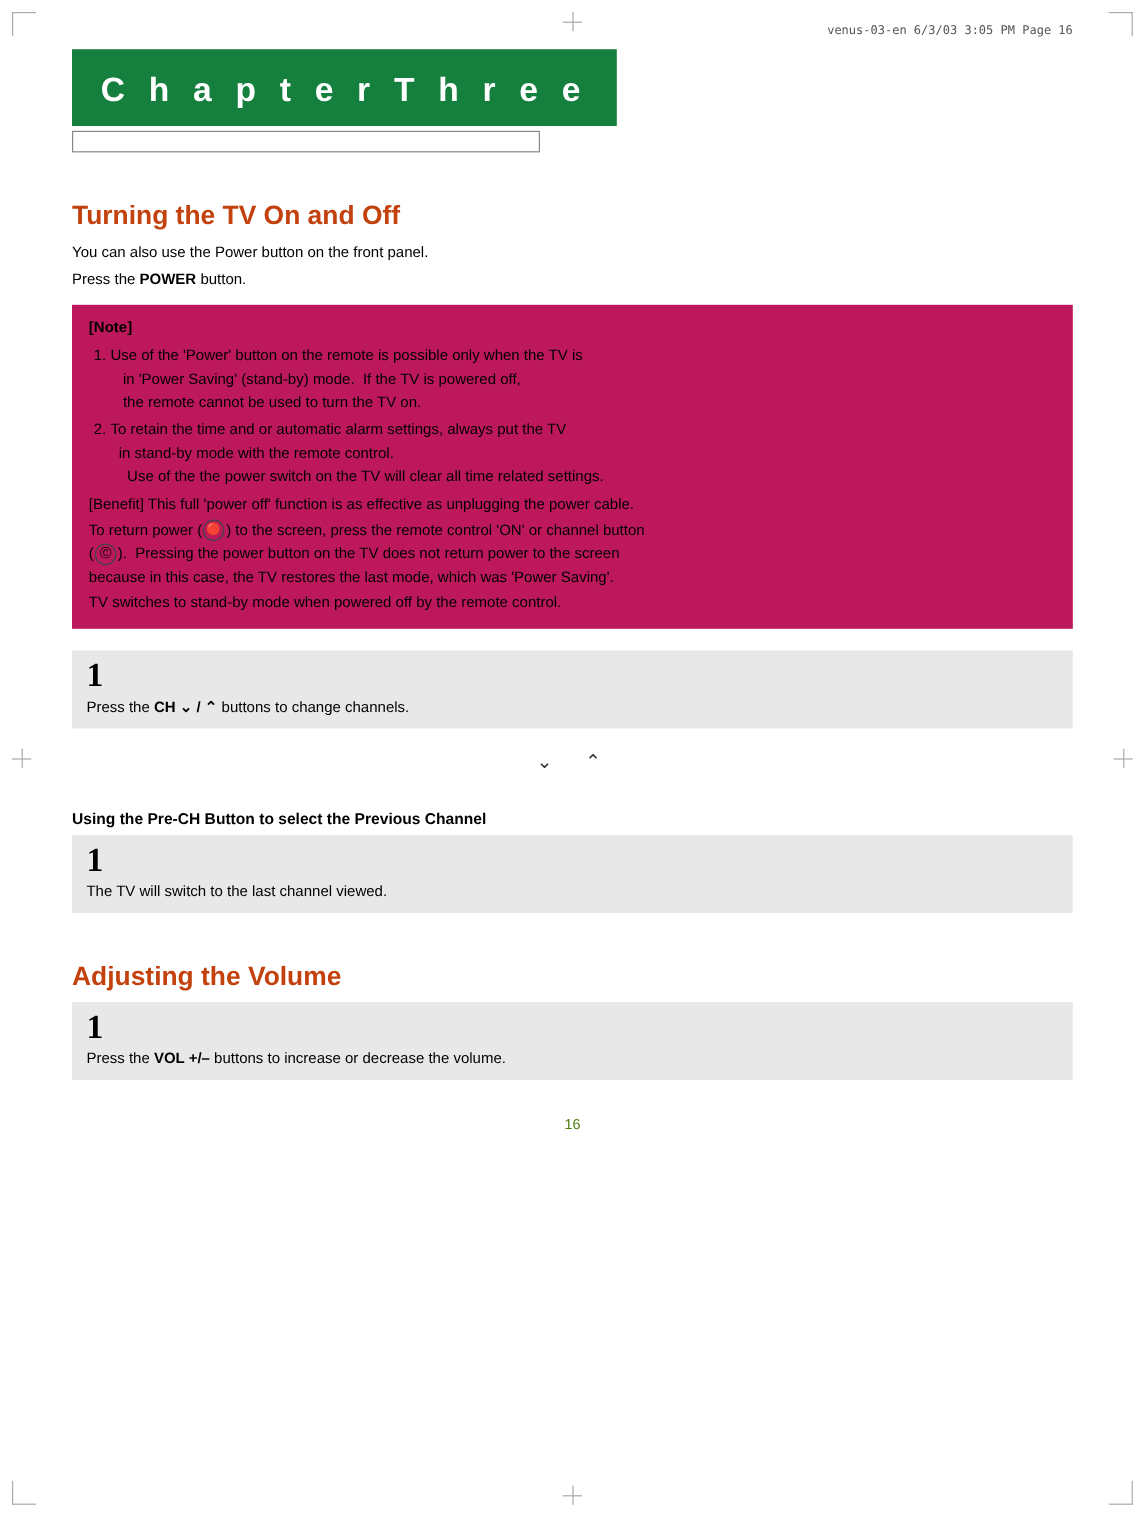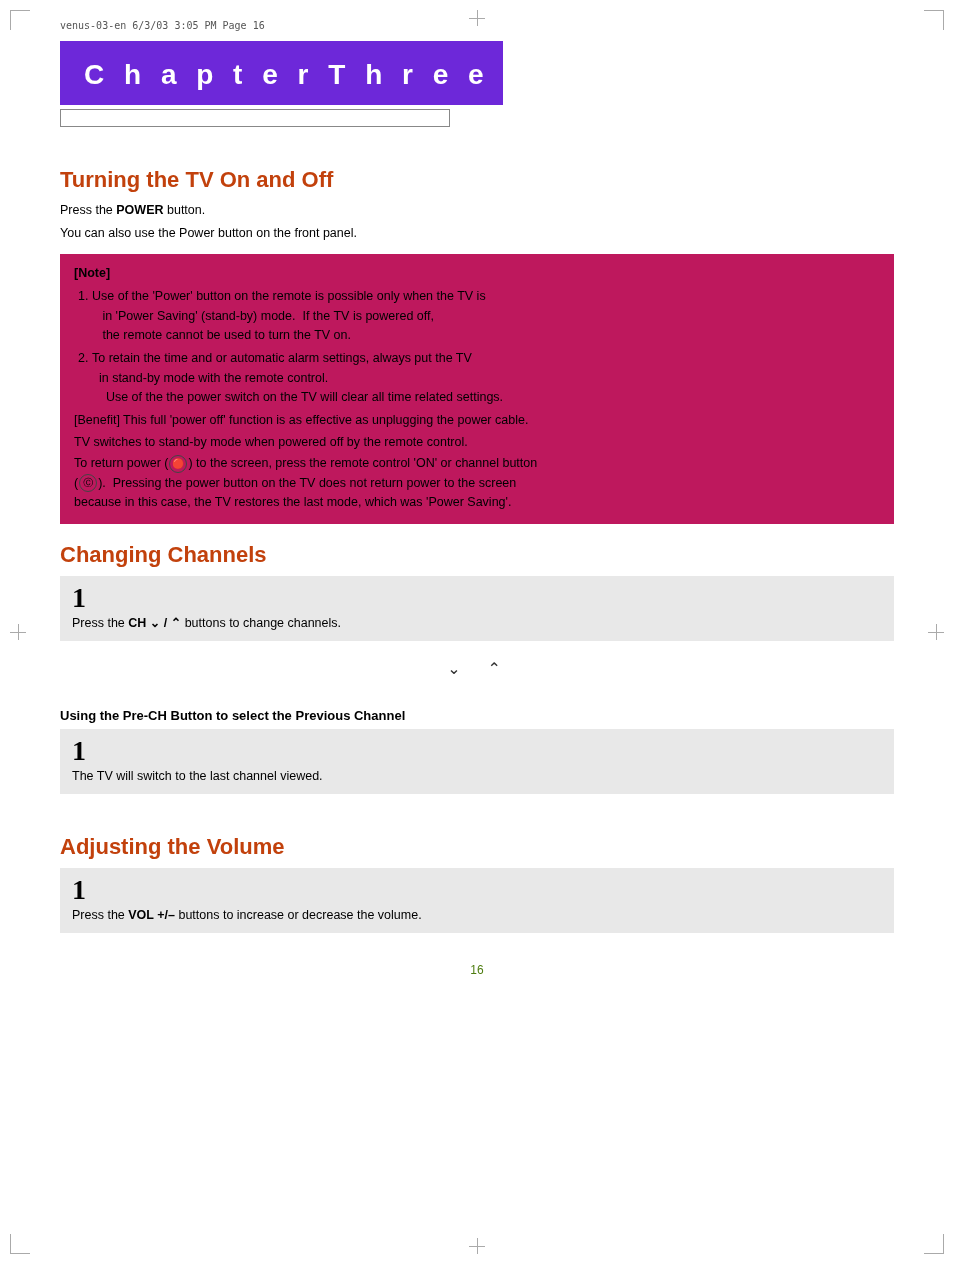--- a/index.html
+++ b/index.html
@@ -20,20 +20,21 @@
       padding: 20px 60px 40px 60px;
       position: relative;
     }
 
     
     .file-info {
       font-size: 10px;
       color: #555;
       margin-bottom: 10px;
       font-family: monospace;
+      text-align: right;
     }
 
     
     .corner-mark {
       position: absolute;
       width: 20px;
       height: 20px;
     }
     .corner-mark.top-left { top: 10px; left: 10px; border-top: 1px solid #aaa; border-left: 1px solid #aaa; }
     .corner-mark.top-right { top: 10px; right: 10px; border-top: 1px solid #aaa; border-right: 1px solid #aaa; }
@@ -64,23 +65,23 @@
       height: 1px;
       background: #aaa;
     }
     .crosshair.top-center { top: 10px; left: 50%; transform: translateX(-50%); }
     .crosshair.bottom-center { bottom: 10px; left: 50%; transform: translateX(-50%); }
     .crosshair.left-center { top: 50%; left: 10px; transform: translateY(-50%); }
     .crosshair.right-center { top: 50%; right: 10px; transform: translateY(-50%); }
 
     
     .chapter-header {
-      background: #6d28d9;
+      background: #15803d;
       color: #fff;
-      padding: 18px 13px 14px 24px;
+      padding: 18px 24px 14px 24px;
       display: inline-block;
       margin-bottom: 4px;
       min-width: 390px;
     }
     .chapter-header h1 {
       font-size: 28px;
       font-weight: bold;
       letter-spacing: 6px;
       font-family: Arial, Helvetica, sans-serif;
     }
@@ -208,47 +209,46 @@
 
   
   <div class="chapter-header">
     <h1>C h a p t e r   T h r e e</h1>
   </div>
   <div class="chapter-underline"></div>
 
   
   <div>
     <div class="section-title">Turning the TV On and Off</div>
+    <div class="body-text">You can also use the Power button on the front panel.</div>
     <div class="body-text">Press the <b>POWER</b> button.</div>
-    <div class="body-text">You can also use the Power button on the front panel.</div>
 
     <div class="note-box">
       <div class="note-label">[Note]</div>
       <ol>
         <li>Use of the 'Power' button on the remote is possible only when the TV is<br>
           &nbsp;&nbsp;&nbsp;in 'Power Saving' (stand-by) mode.&nbsp; If the TV is powered off,<br>
           &nbsp;&nbsp;&nbsp;the remote cannot be used to turn the TV on.
         </li>
         <li>To retain the time and or automatic alarm settings, always put the TV<br>
           &nbsp;&nbsp;in stand-by mode with the remote control.<br>
           &nbsp;&nbsp;&nbsp;&nbsp;Use of the the power switch on the TV will clear all time related settings.
         </li>
       </ol>
       <p>[Benefit] This full 'power off' function is as effective as unplugging the power cable.</p>
-      <p>TV switches to stand-by mode when powered off by the remote control.</p>
       <p>To return power (<span class="circle-icon">🔴</span>) to the screen, press the remote control 'ON' or channel button<br>
         (<span class="circle-icon">Ⓒ</span>).&nbsp; Pressing the power button on the TV does not return power to the screen<br>
         because in this case, the TV restores the last mode, which was 'Power Saving'.
       </p>
+      <p>TV switches to stand-by mode when powered off by the remote control.</p>
     </div>
   </div>
 
   
   <div style="margin-top:18px;">
-    <div class="section-title">Changing Channels</div>
 
     <div>
       <div class="instruction-box">
         <div class="step-num">1</div>
         <div>Press the <b>CH ⌄ / ⌃</b> buttons to change channels.</div>
       </div>
       <div class="arrow-symbols">⌄&nbsp;&nbsp;⌃</div>
     </div>
 
     <div style="margin-top:10px;">

